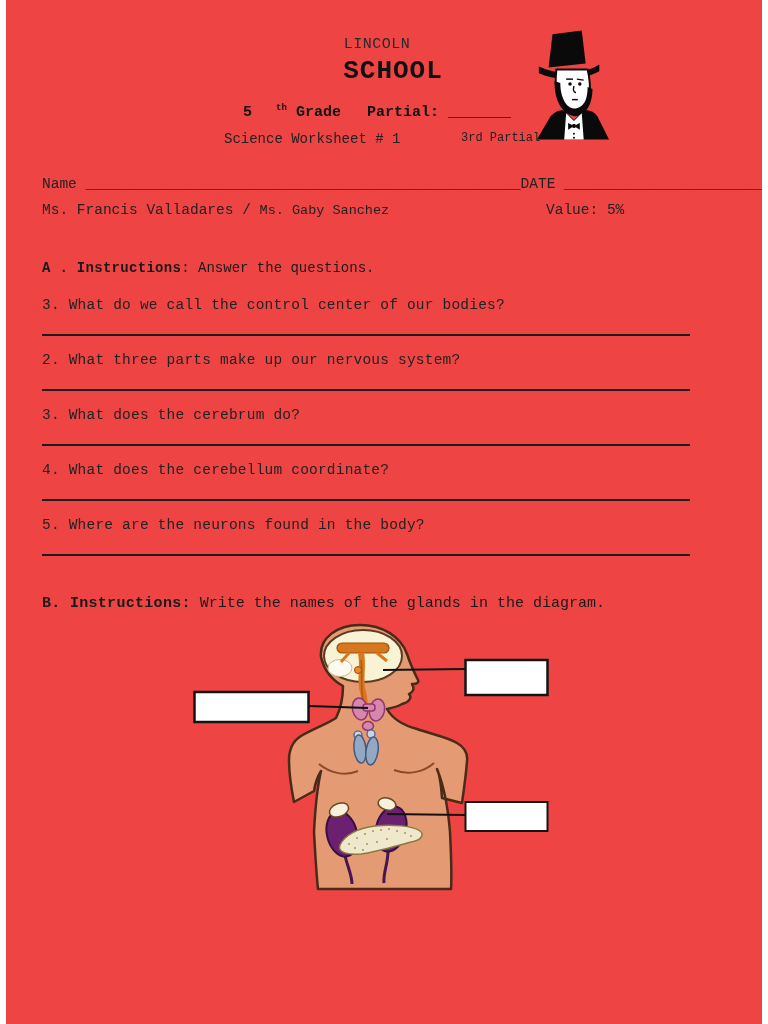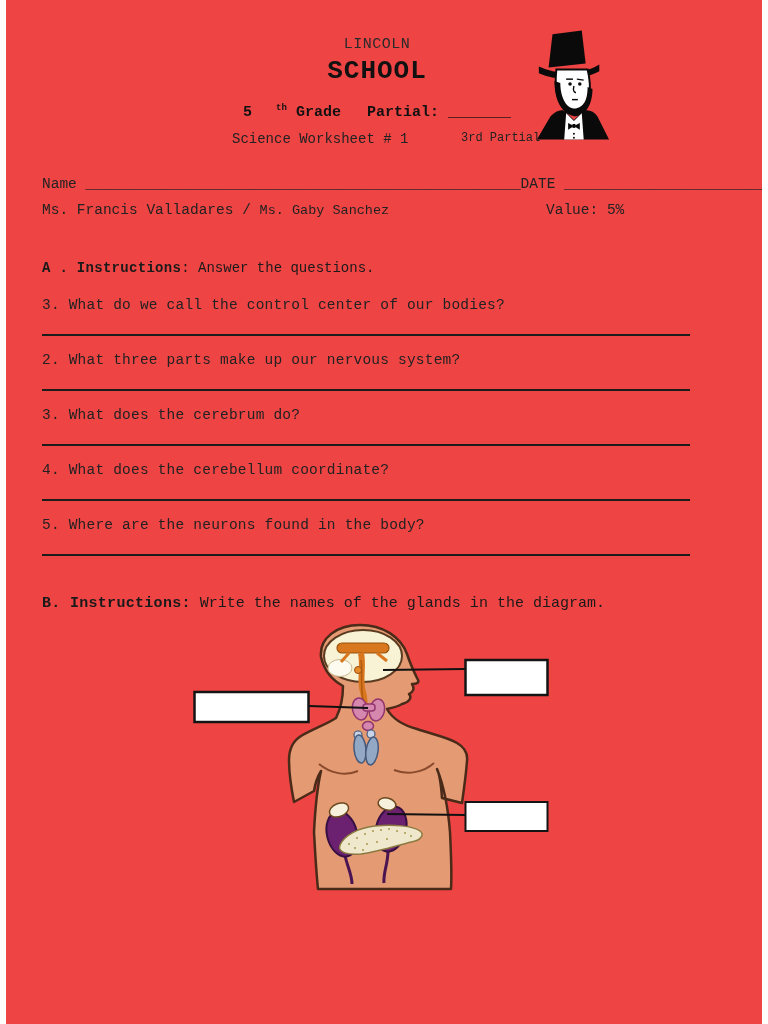--- a/index.html
+++ b/index.html
@@ -5,26 +5,26 @@
   html,body { margin:0; padding:0; background:#ffffff; }
   .page {
     position:relative; width:756px; height:1024px; margin:0 auto;
     background:#ef4444; overflow:hidden;
     font-family:Liberation Mono, monospace; color:#1c1c1c;
   }
   
   .hdr-line1 { position:absolute; top:36px; left:0; width:742px; text-align:center;
     font-size:15px; letter-spacing:.5px; color:#2a2a2a; }
   .hdr-line2 { position:absolute; top:56px; left:0; width:742px; text-align:center;
-    font-size:26px; font-weight:bold; letter-spacing:1px; color:#111; }
+    font-size:26px; font-weight:bold; letter-spacing:1px; color:#111;padding-left:16px; }
   .hdr-grade { position:absolute; top:103px; left:0; width:742px; text-align:center;
     font-size:15px; font-weight:bold; color:#111; white-space:nowrap; }
   .hdr-grade sup { font-size:9px;margin-left:24px; }
   .hdr-grade .gap { display:inline-block; width:26px; }
-  .hdr-ws-title { position:absolute; top:131px; left:218px; font-size:14px; color:#222;margin-left:8px; }
+  .hdr-ws-title { position:absolute; top:131px; left:218px; font-size:14px; color:#222; }
   .hdr-partial  { position:absolute; top:131px; left:455px; font-size:12px; color:#222; }
   .lincoln { position:absolute; top:30px; left:527px; width:78px; height:110px; }
   
   .name-row { position:absolute; top:176px; left:36px; width:700px; font-size:14.5px;
     white-space:nowrap; color:#222; }
   .teacher-row { position:absolute; top:202px; left:36px; font-size:14.5px; color:#222; white-space:nowrap; }
   .teacher-row .t2 { font-size:13.5px;margin-top:48px; }
   .value-row { position:absolute; top:202px; left:540px; font-size:14.5px; color:#222; }
   
   .sec-a-head { position:absolute; top:260px; left:36px; font-size:14px; color:#1a1a1a; }

